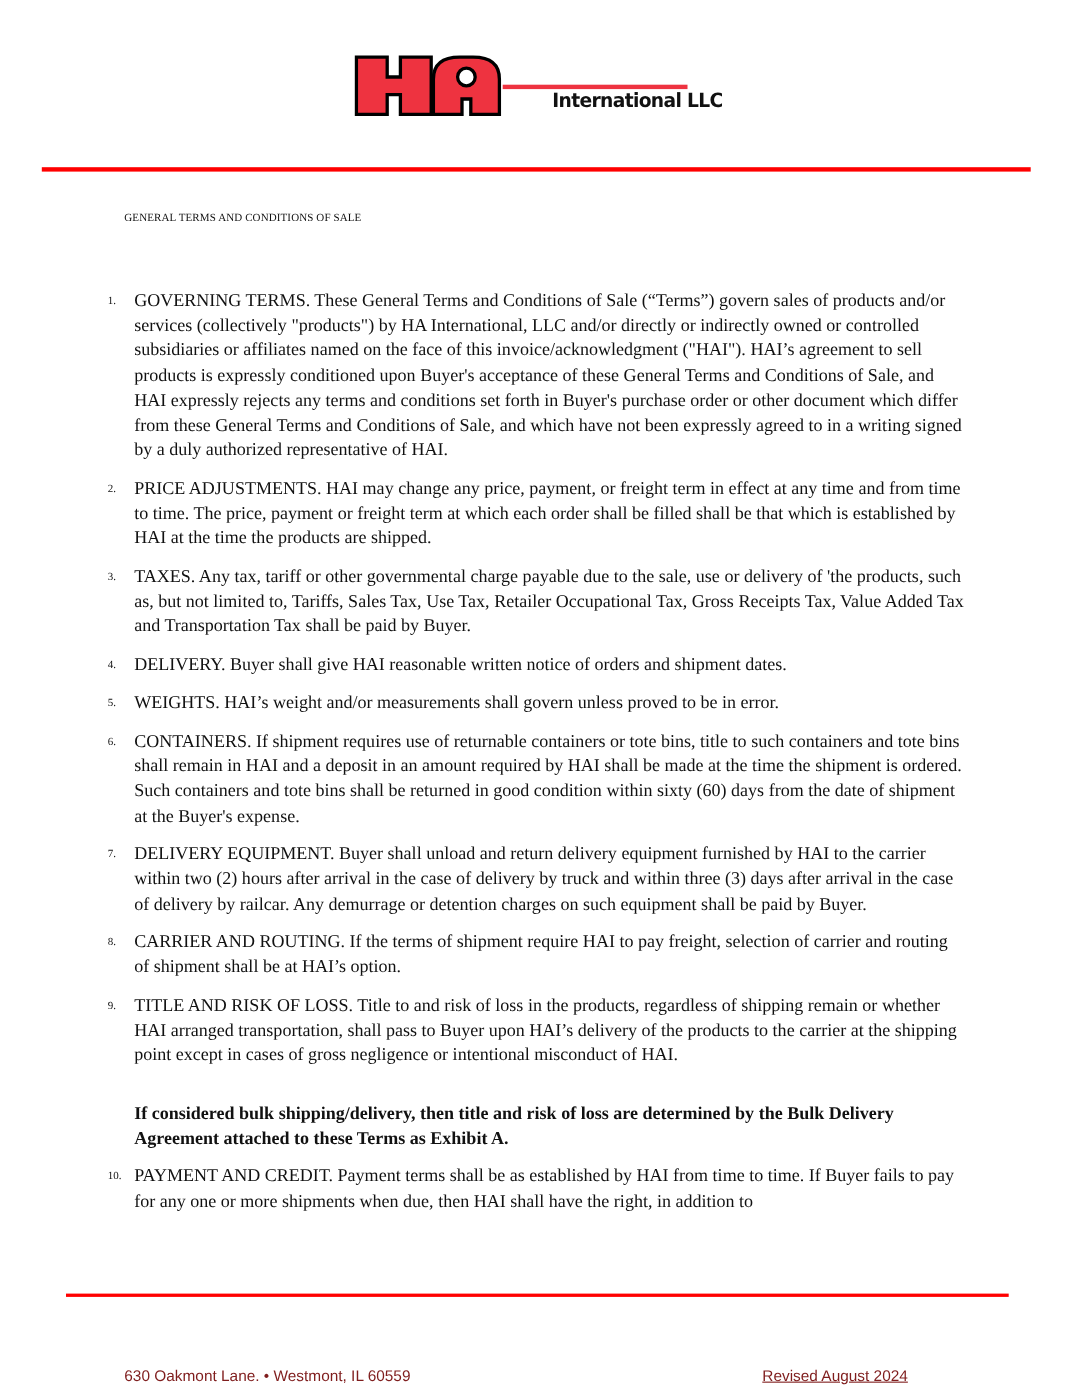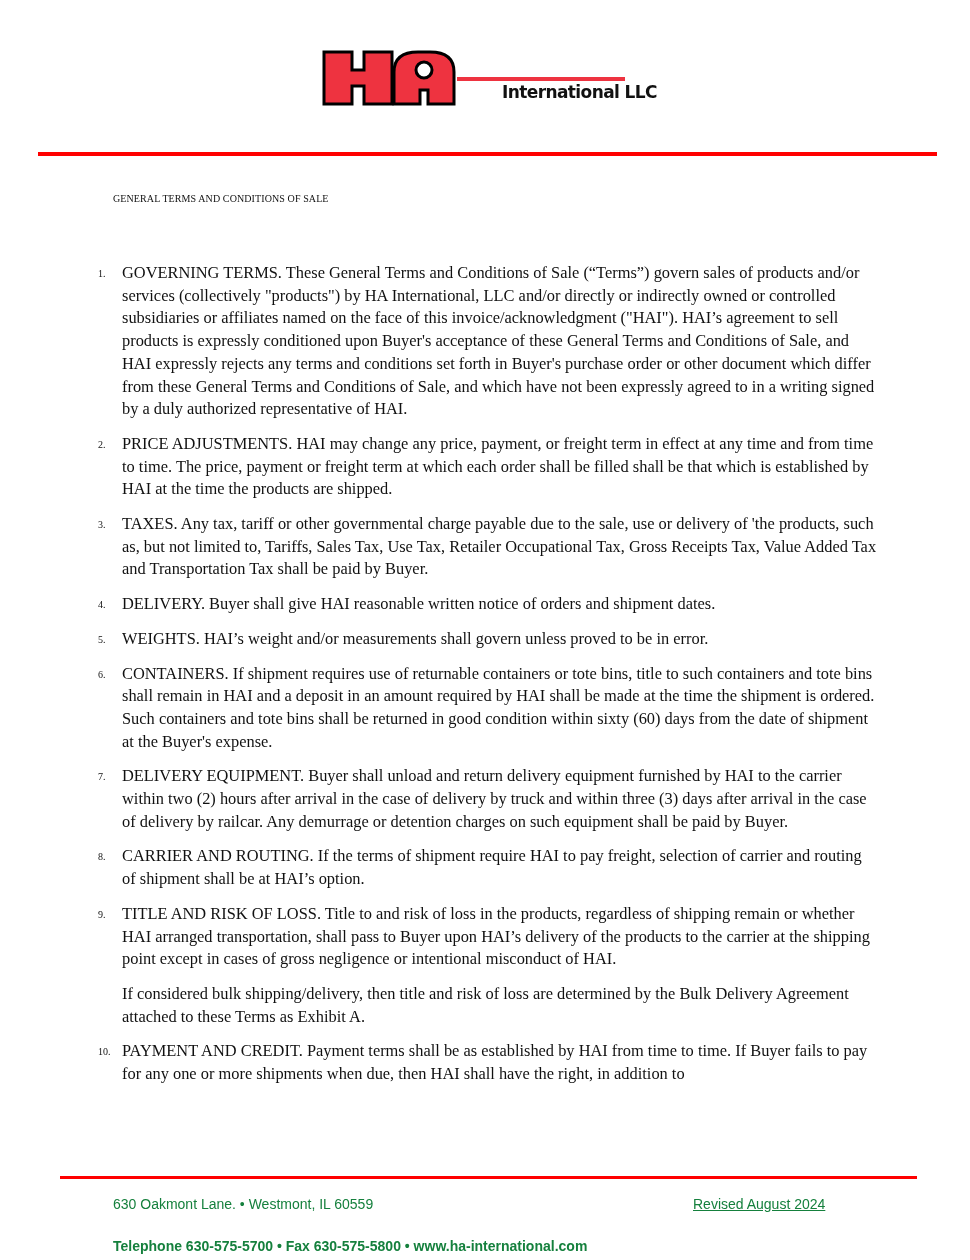--- a/index.html
+++ b/index.html
@@ -18,24 +18,24 @@
 
   .doc-title { position: absolute; left: 113px; top: 193px; font-size: 10px;
                font-family: "Liberation Serif", "DejaVu Serif", serif; letter-spacing: 0.1px; }
 
   .terms { position: absolute; left: 98px; top: 262px; width: 780px; margin: 0; padding: 0; list-style: none; }
   .term { position: relative; padding-left: 24px; margin-bottom: 12px;
           font-family: "Liberation Serif", "DejaVu Serif", serif;
           font-size: 16.4px; line-height: 22.7px; color: #111; }
   .term-num { position: absolute; left: 0; top: 1px; font-size: 10px; width: 22px; }
   .term p { margin: 0; }
-  .term p + p { margin-top: 12px; }
+  .term p + p { margin-top: 30px; font-weight: bold; }
 
   .footer-rule { position: absolute; left: 60px; top: 1176px; width: 857px; height: 3px; background: #ff0000; }
-  .footer { font-family: "Liberation Sans", "DejaVu Sans", sans-serif; font-size: 14px; color: #15803d; position: absolute; }
+  .footer { font-family: "Liberation Sans", "DejaVu Sans", sans-serif; font-size: 14px; color: #7f1d1d; position: absolute; margin-top: 46px; }
   .footer-addr { left: 113px; top: 1196px; }
   .footer-phone { left: 113px; top: 1238px; font-weight: bold; }
   .footer-rev { left: 693px; top: 1196px; text-decoration: underline; }
 </style>
 </head>
 <body>
 
 <div class="logo">
   <svg width="135" height="56" viewBox="0 0 135 56">
 

